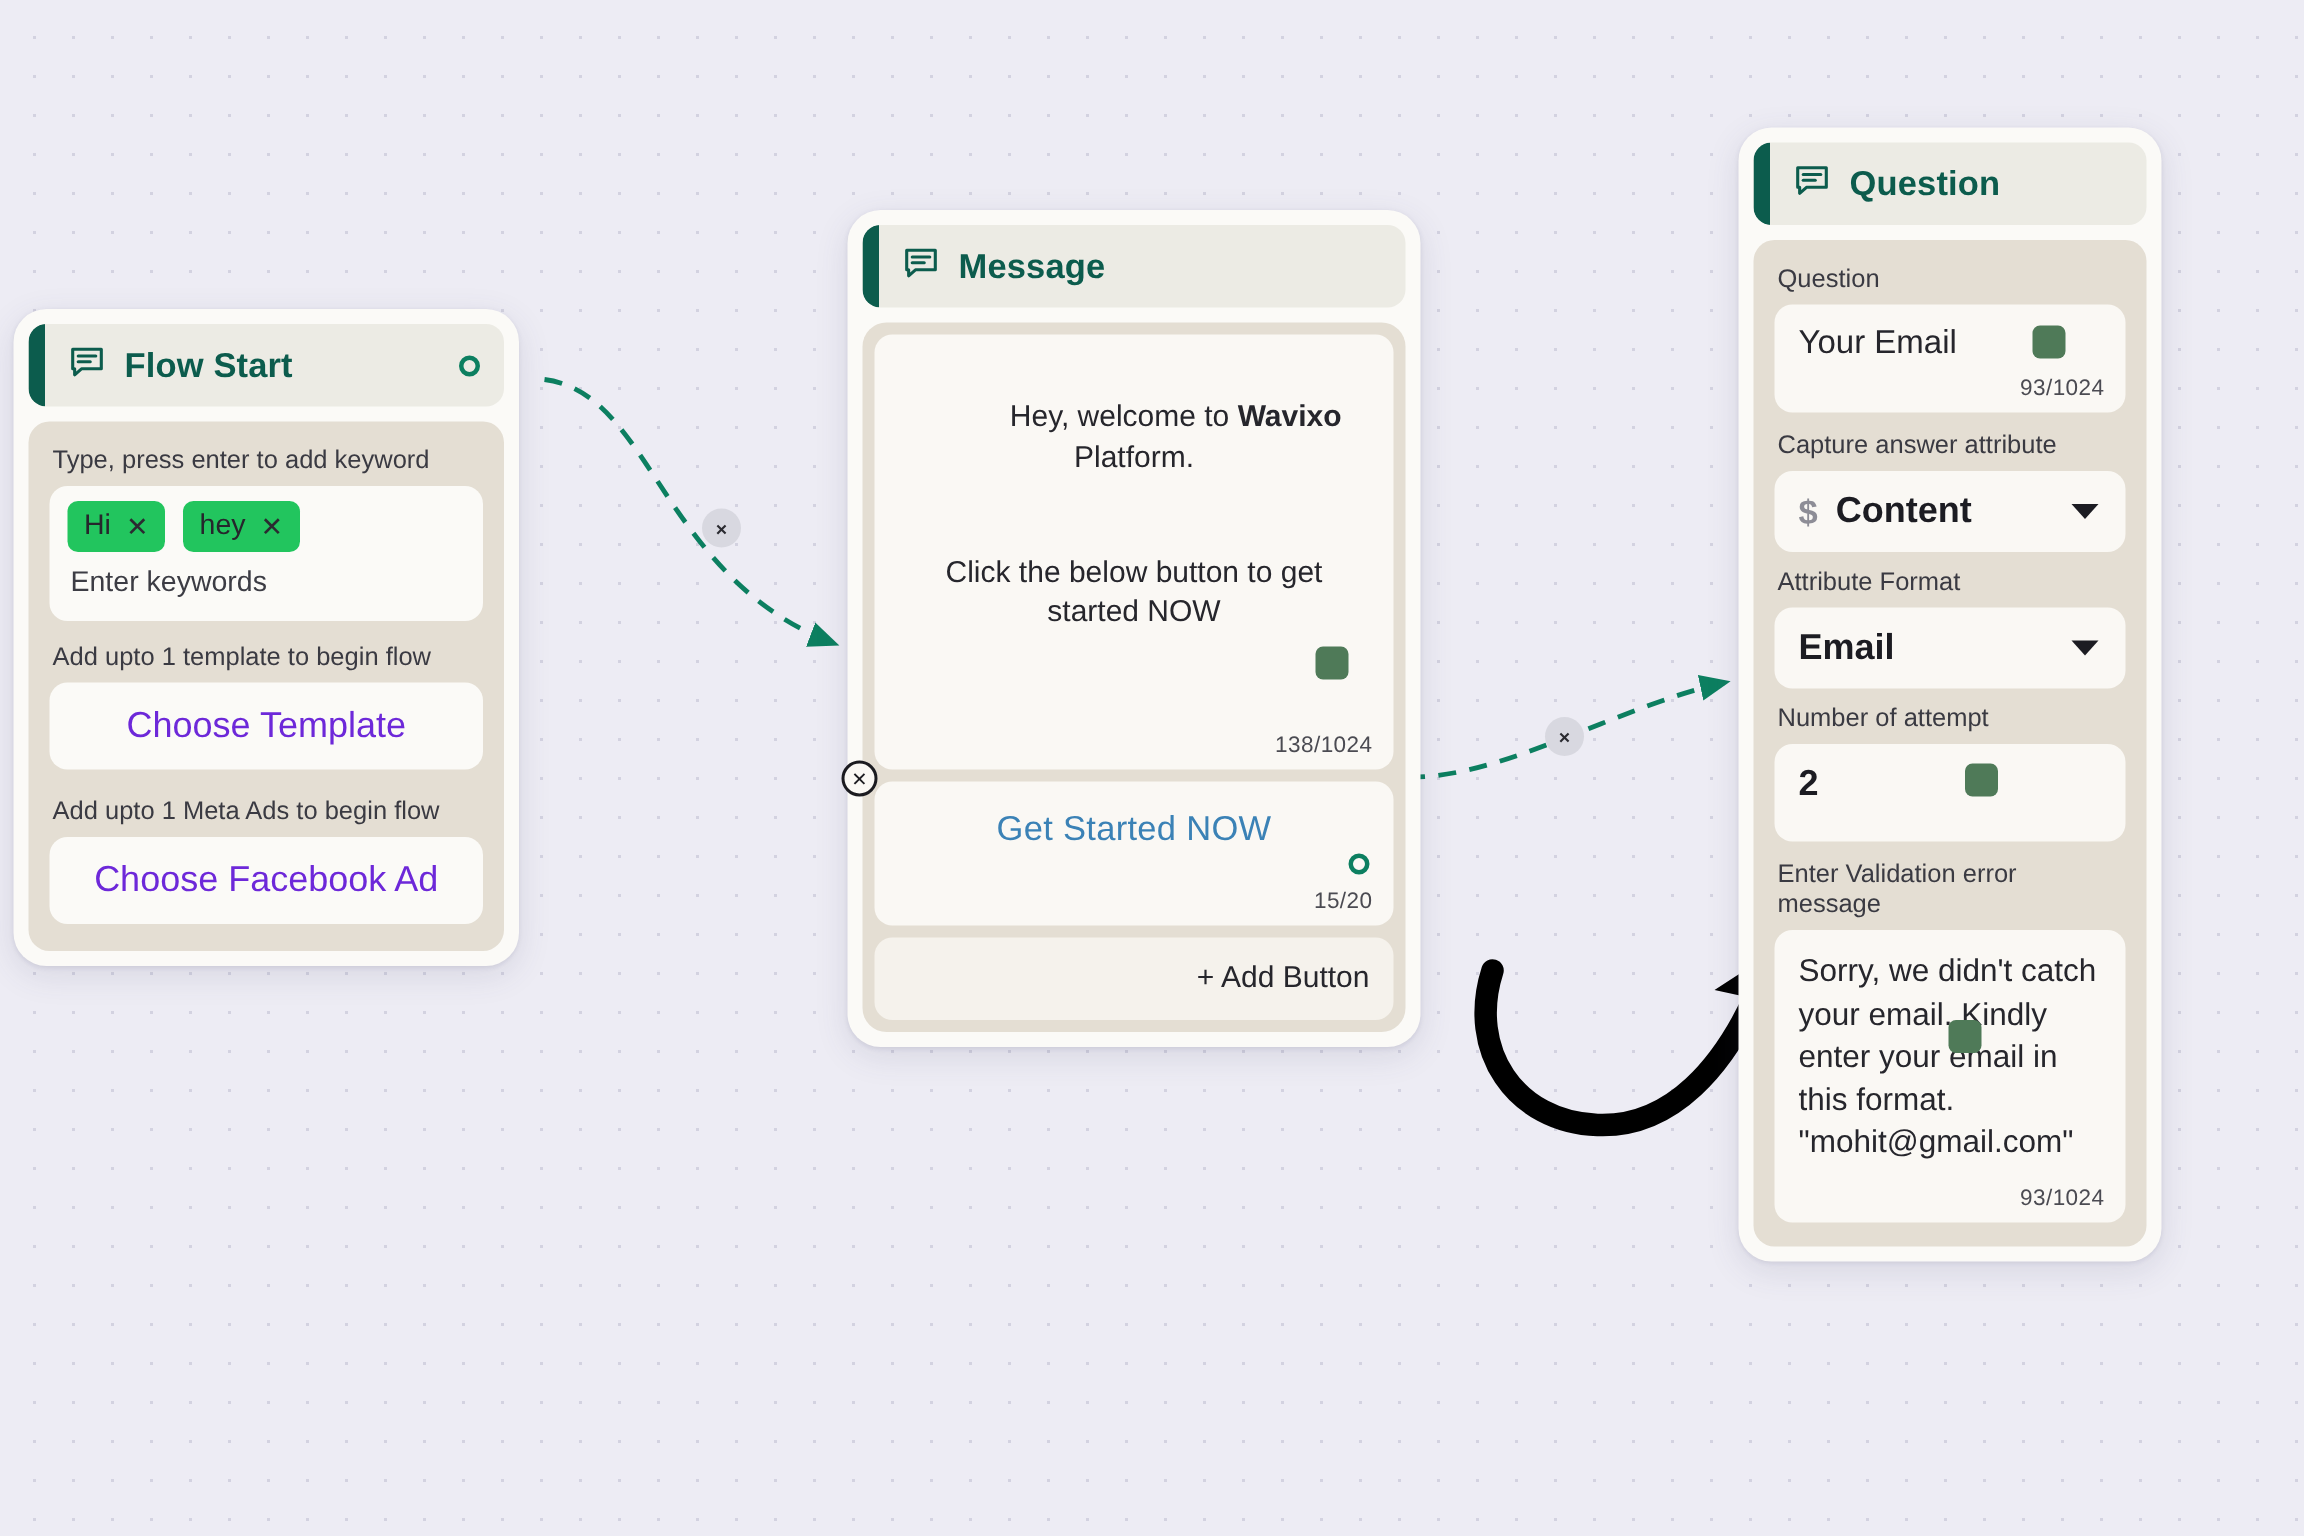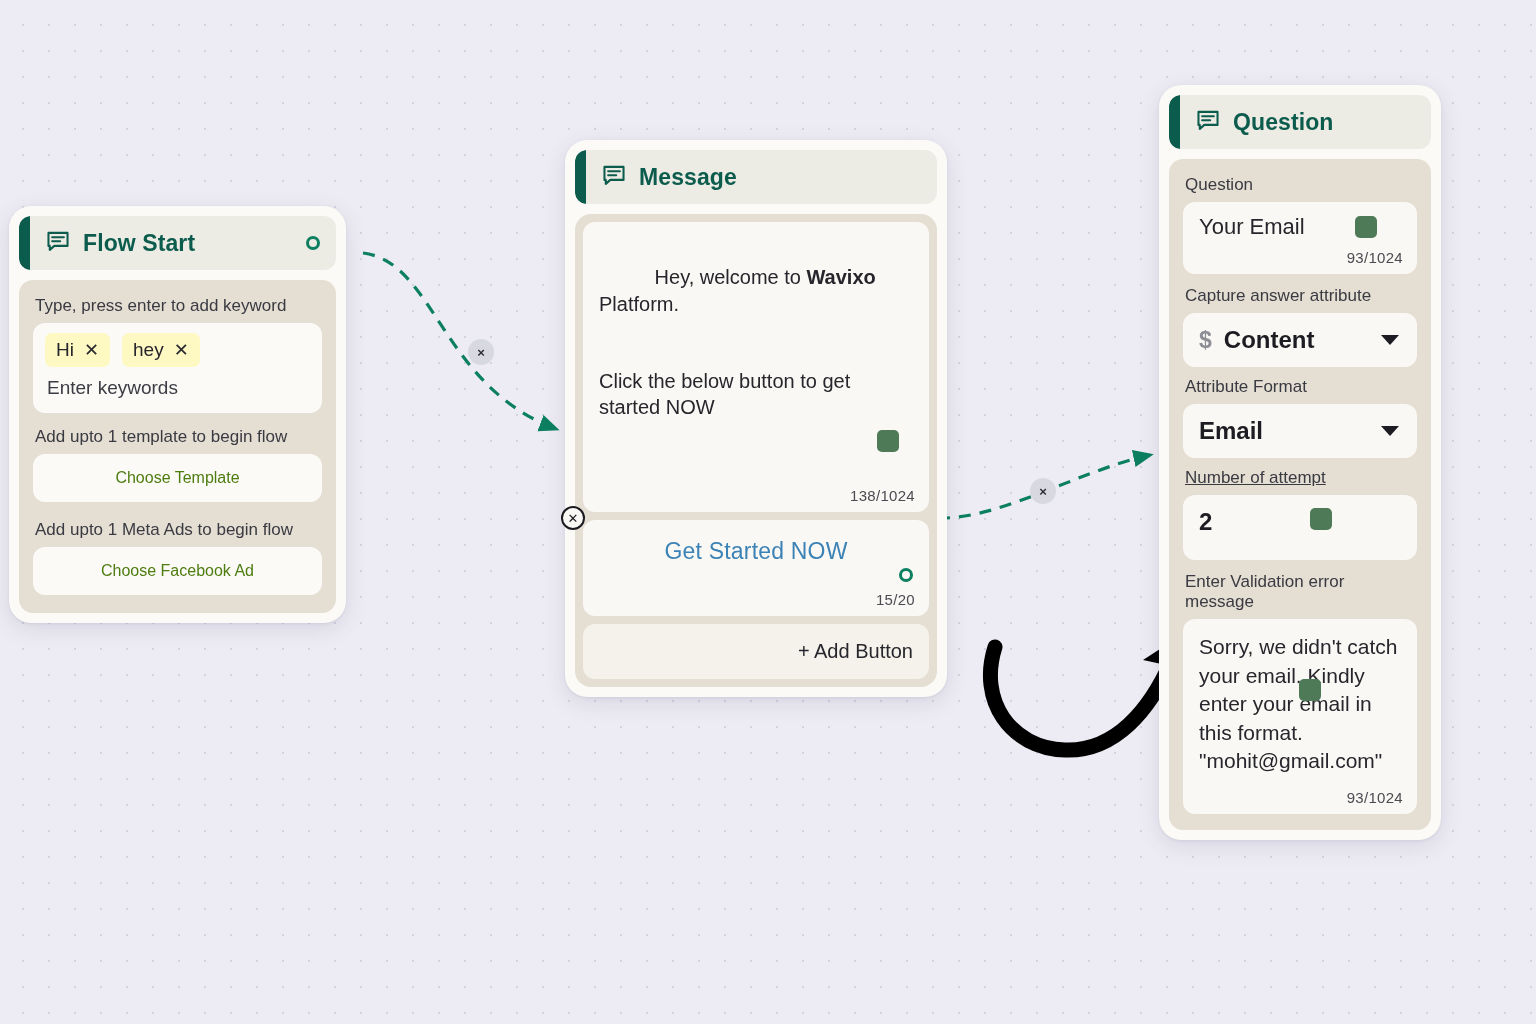--- a/index.html
+++ b/index.html
@@ -71,20 +71,21 @@
     font-size: 17px;
     color: #3a3a42;
     padding: 4px 2px 7px;
   }
 
   .white-box {
     background: #faf8f4;
     border-radius: 12px;
     padding: 12px 14px;
     position: relative;
+    text-align: center;
   }
 
   .counter {
     position: absolute;
     right: 14px; bottom: 8px;
     font-size: 15px;
     color: #4b4b52;
     letter-spacing: .3px;
   }
 
@@ -94,36 +95,36 @@
     border-radius: 5px;
     background: #4f7a58;
     vertical-align: middle;
   }
 
   .pill-btn {
     background: #fbfaf7;
     border-radius: 12px;
     padding: 15px 10px;
     text-align: center;
-    font-size: 16px;
-    color: #4d7c0f;
+    font-size: 24px;
+    color: #6d28d9;
     margin-bottom: 4px;
   }
 
   
   #node-flow-start { left: 9px; top: 206px; width: 337px; }
   .keyword-box {
     background: #fbfaf7;
     border-radius: 12px;
     padding: 10px 12px 14px;
   }
   .chips { display: flex; gap: 12px; margin-bottom: 10px; }
   .chip {
     display: flex; align-items: center; gap: 10px;
-    background: #fef9c3;
+    background: #22c55e;
     border-radius: 7px;
     padding: 6px 11px;
     font-size: 19px;
     color: #26262c;
   }
   .chip-x { font-size: 18px; color: #2b2b31; line-height: 1; }
   .kw-placeholder { font-size: 19px; color: #3c3c44; padding-left: 2px; }
 
   
   #node-message { left: 565px; top: 140px; width: 382px; }
@@ -355,21 +356,21 @@
         <span class="q-value-lg">Content</span>
         <span class="caret"></span>
       </div>
 
       <div class="field-label" style="padding-top:10px;">Attribute Format</div>
       <div class="select-box">
         <span class="q-value-lg">Email</span>
         <span class="caret"></span>
       </div>
 
-      <div class="field-label" style="padding-top:10px;text-decoration:underline;">Number of attempt</div>
+      <div class="field-label" style="padding-top:10px;">Number of attempt</div>
       <div class="q-white" style="padding:13px 16px 24px;">
         <span class="q-value-lg">2</span>
         <span class="green-badge" style="position:absolute; right:85px; top:13px;"></span>
       </div>
 
       <div class="field-label" style="padding-top:10px;">Enter Validation error message</div>
       <div class="q-white" style="padding:14px 16px 38px;">
         <div class="err-text">Sorry, we didn't catch your email. Kindly enter your email in this format.</div>
         <div class="err-text q">"mohit@gmail.com"</div>
         <span class="badge-inline" style="right:96px; top:60px;"></span>

